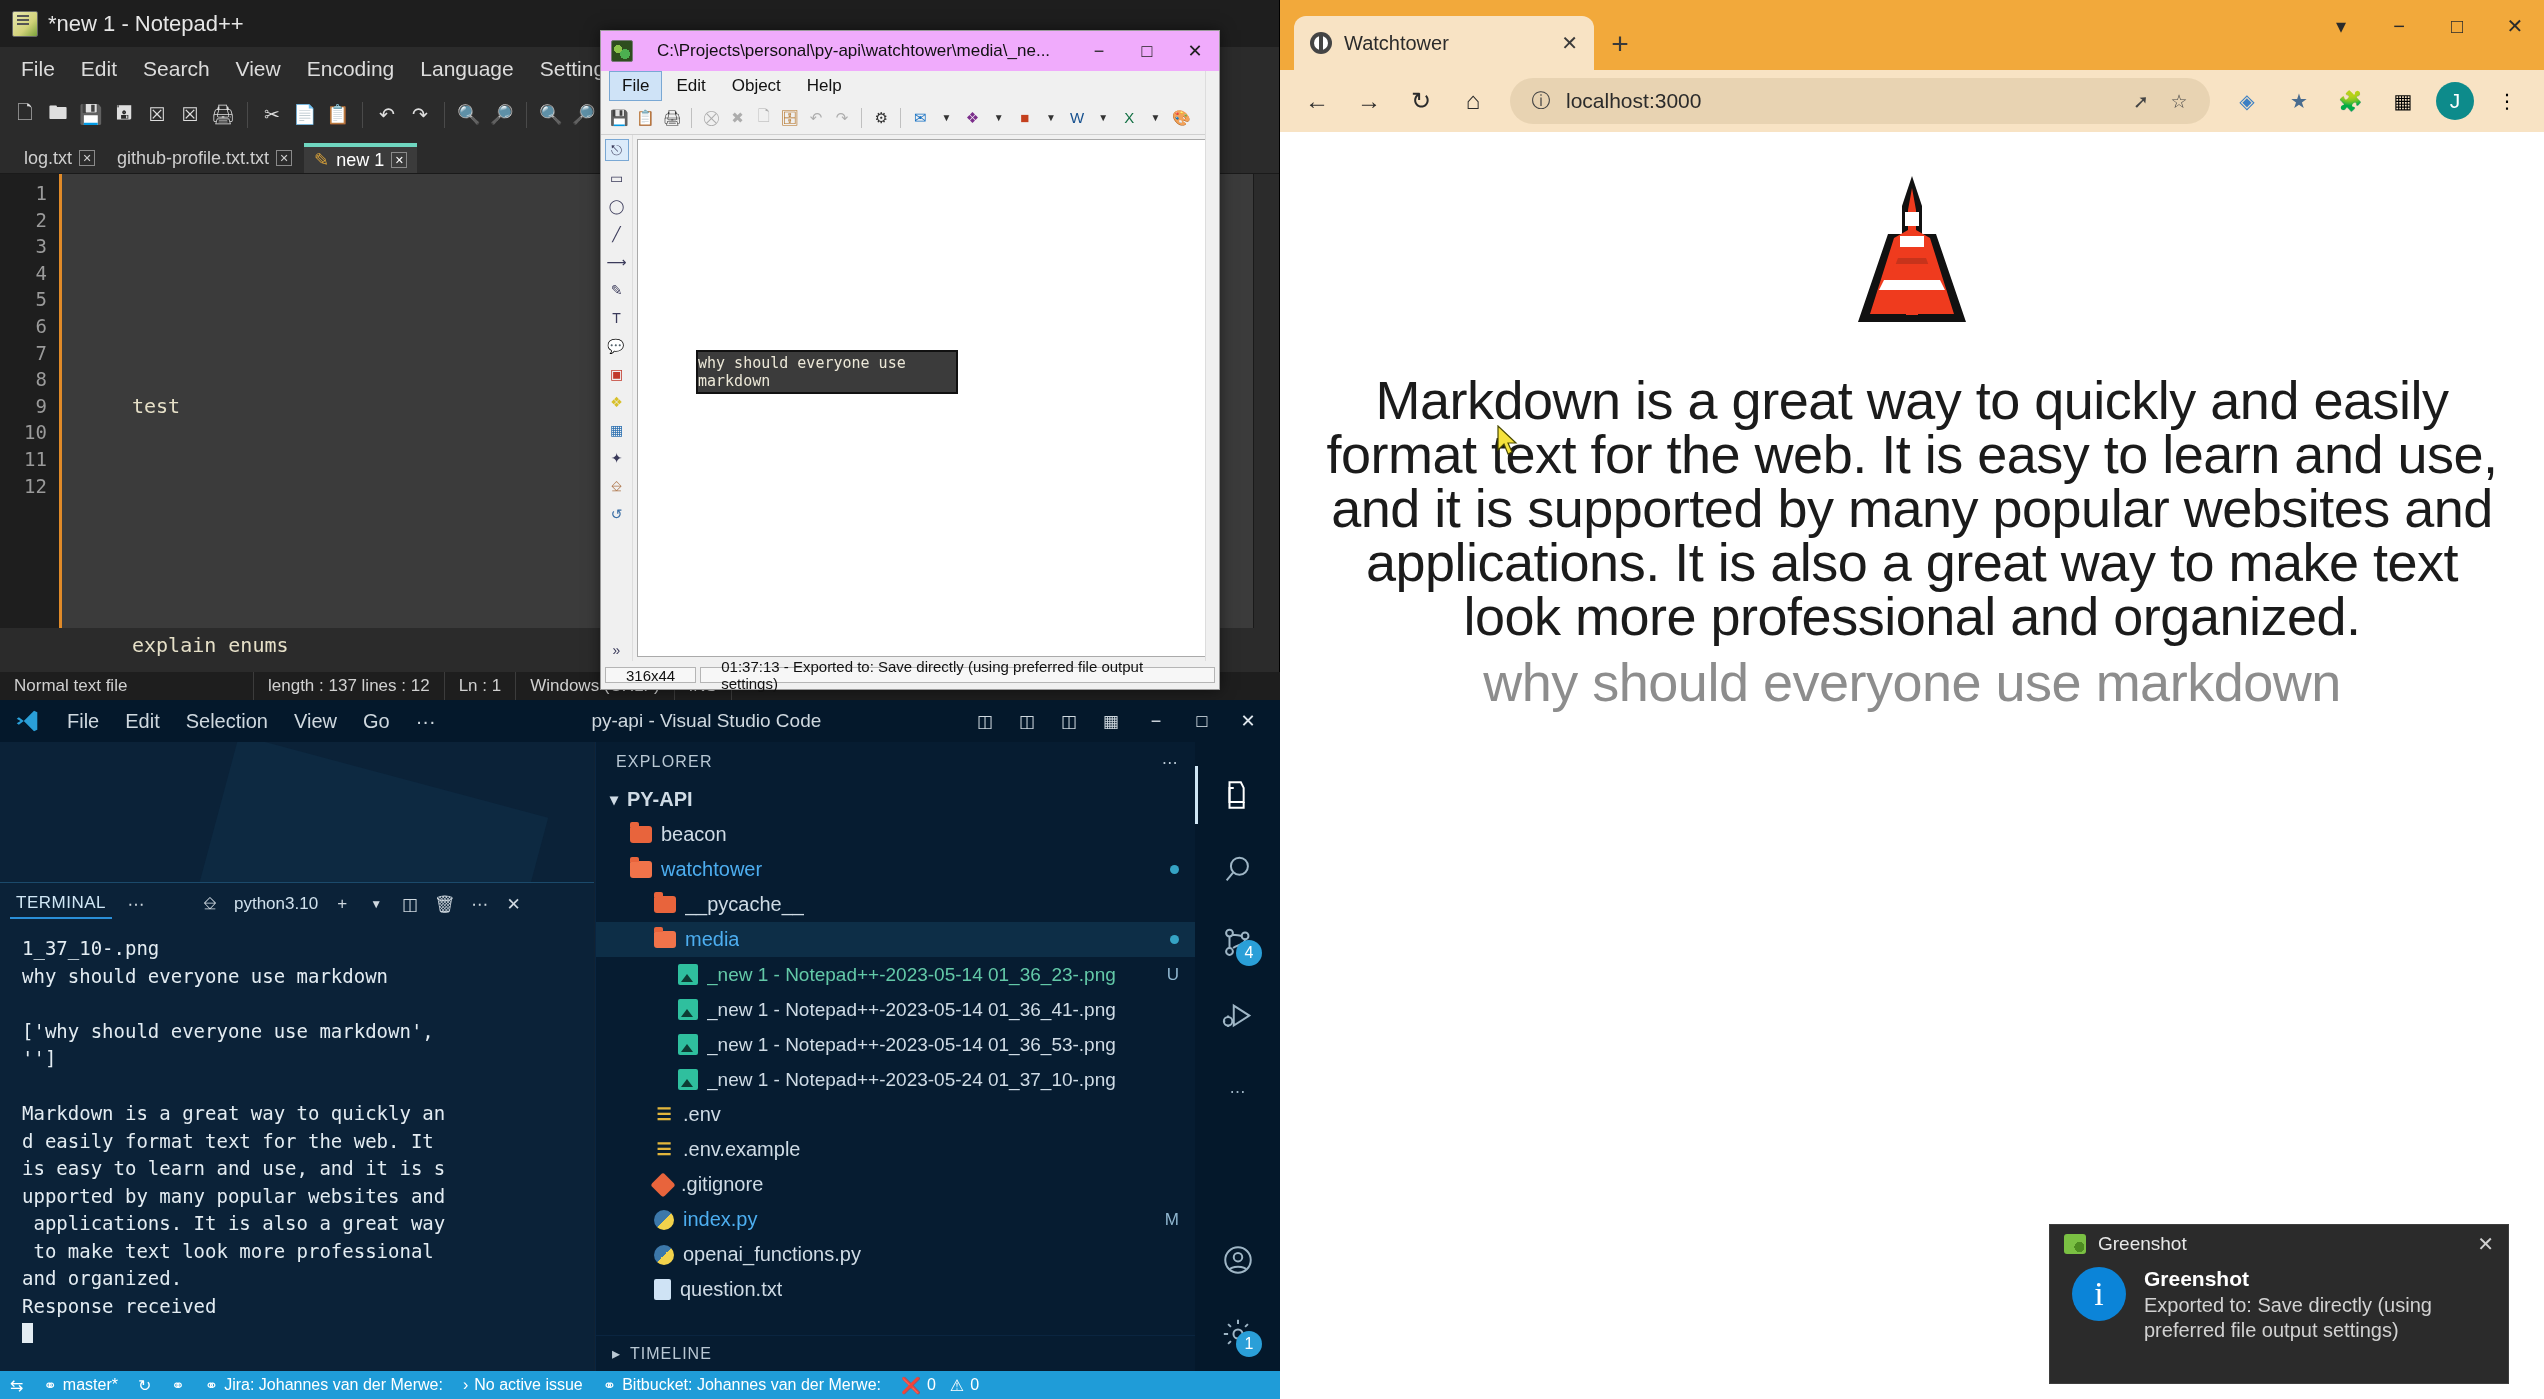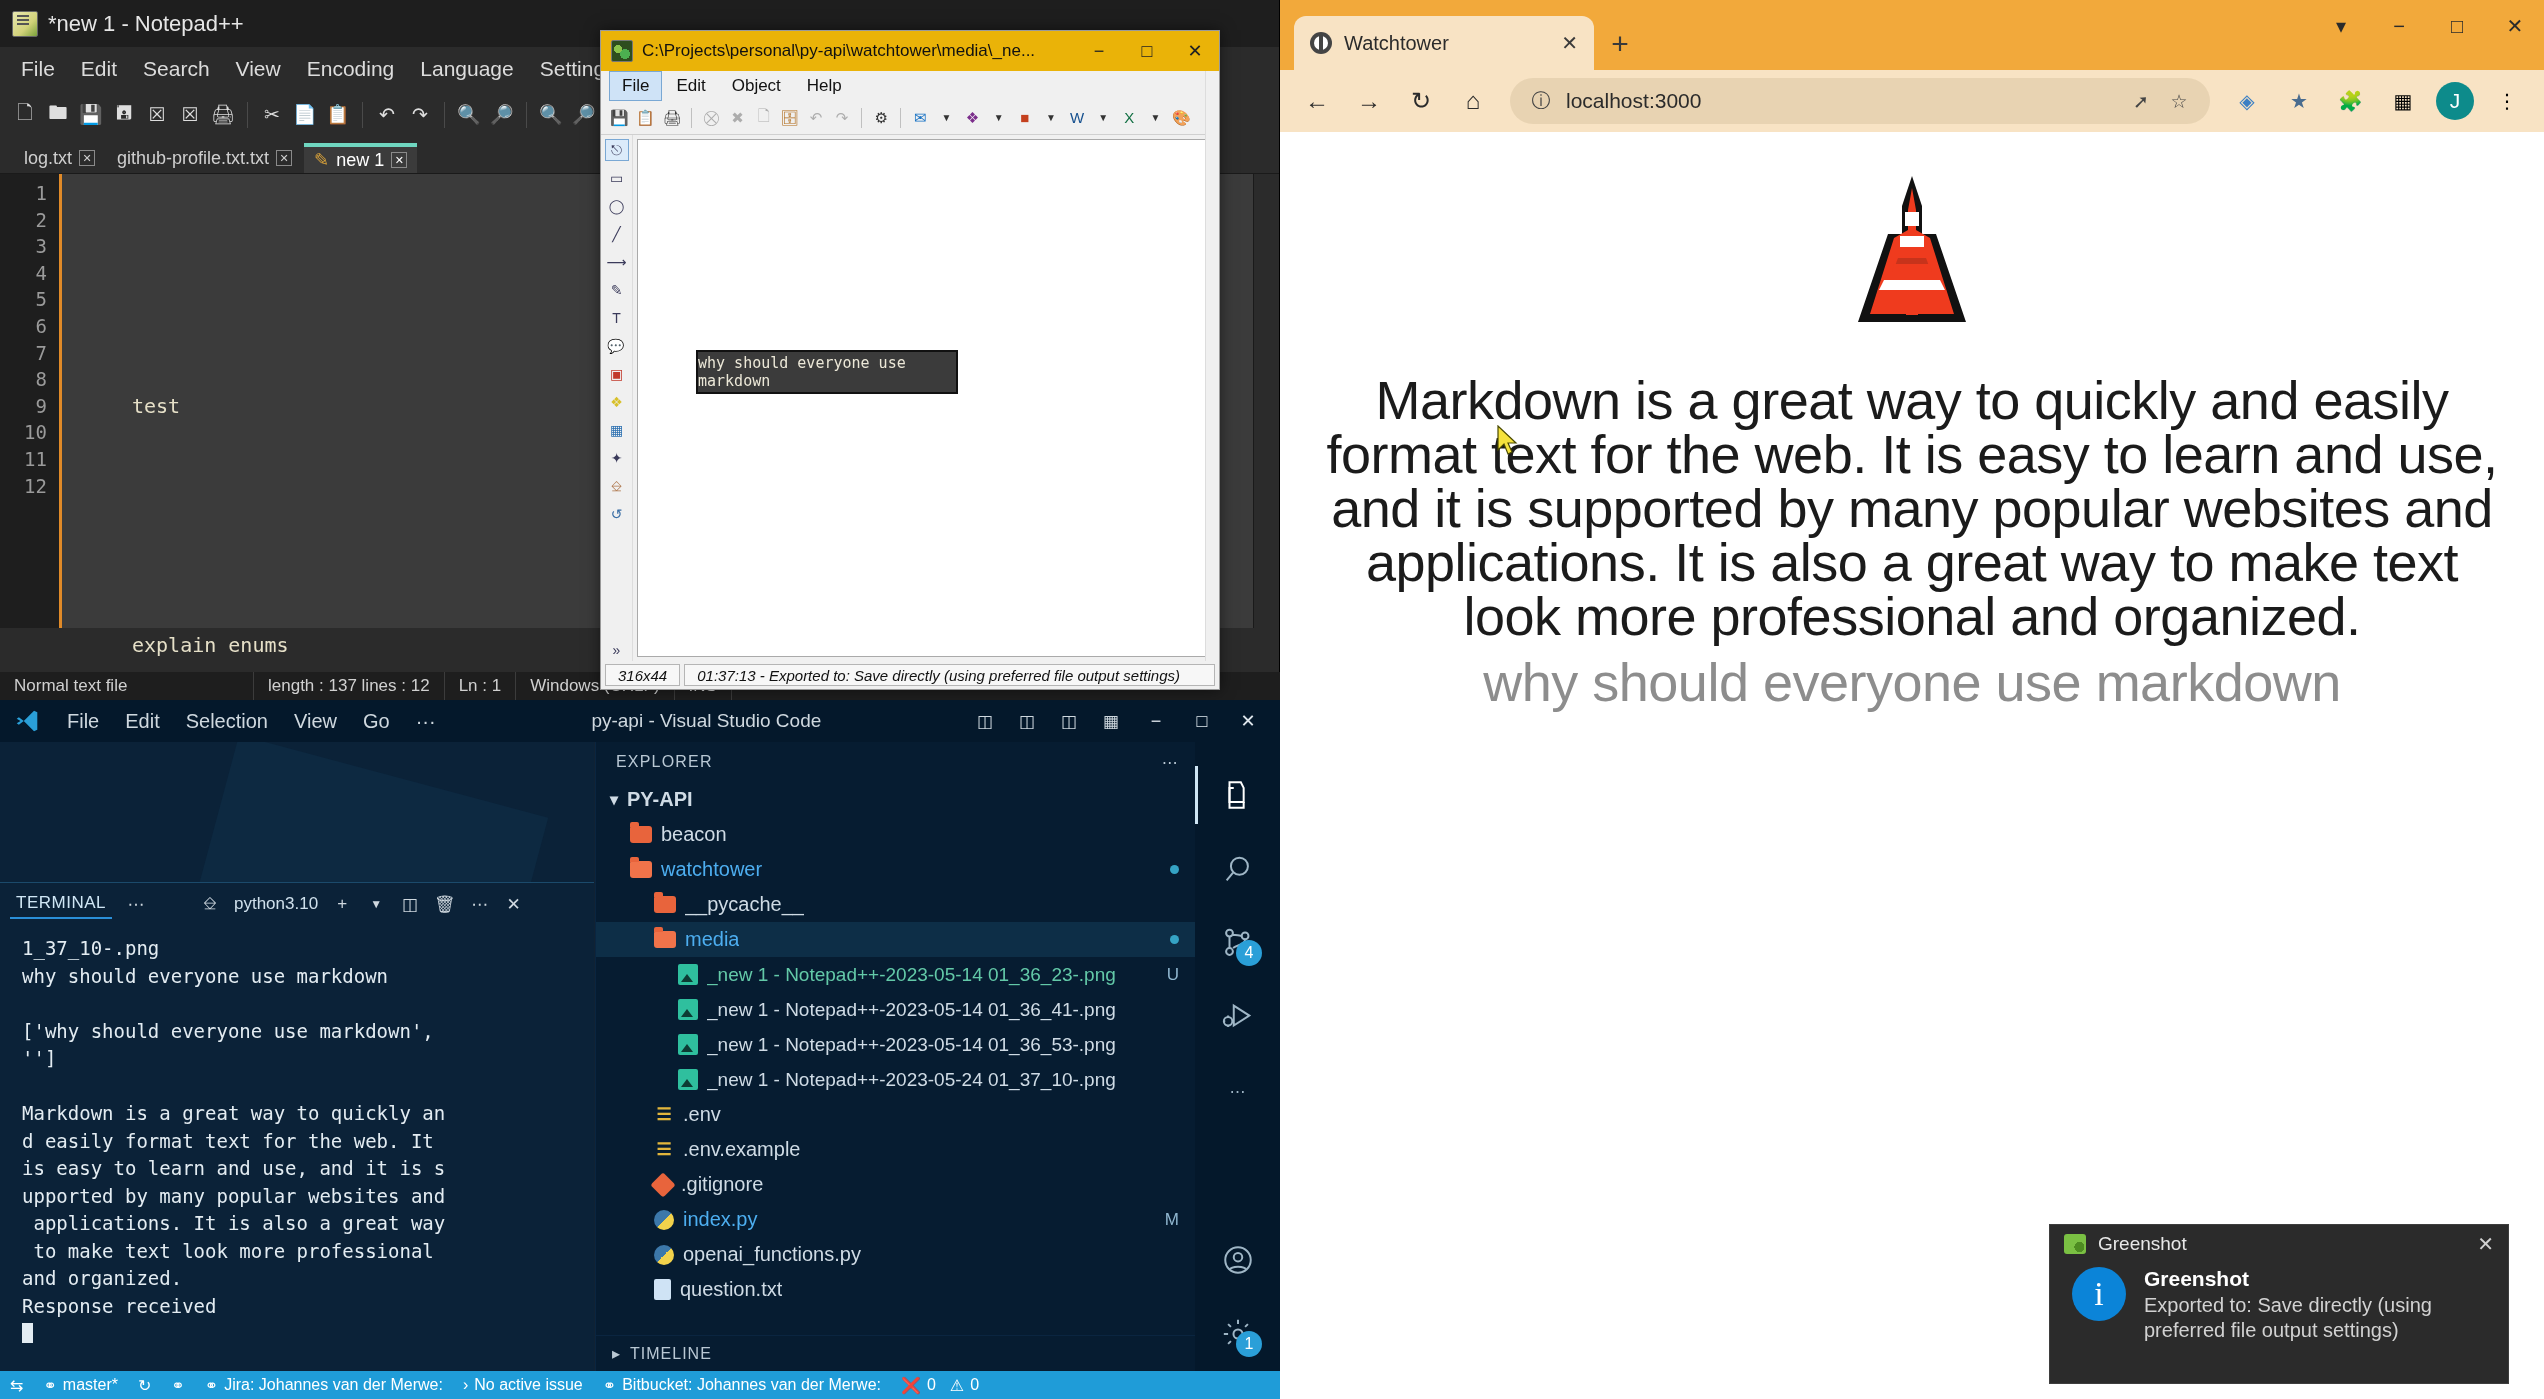--- a/index.html
+++ b/index.html
@@ -67,21 +67,21 @@
   }
   .npp-status > div { padding: 0 14px; border-right: 1px solid #3c3c3c; height:100%; display:flex;align-items:center;}
   .npp-status > div:first-child{width:254px;}
 
   
   #gs {
     position: absolute; left: 600px; top: 30px; width: 620px; height: 660px;
     background: #f0f0f0; border: 1px solid #999; box-shadow: 0 0 14px rgba(0,0,0,.5);
     font-size: 17px; color: #111;
   }
-  .gs-title { height: 40px; display: flex; align-items: center; background: #eab308; padding-left: 10px; gap:9px;}
+  .gs-title { height: 40px; display: flex; align-items: center; background: #f0abfc; padding-left: 10px; gap:24px;}
   .gs-title-ico{width:22px;height:22px;background:#2e4d1e;border:1px solid #777;border-radius:2px;
     background-image:radial-gradient(circle at 30% 40%,#8bc34a 0 4px,transparent 4px),radial-gradient(circle at 65% 65%,#4caf50 0 5px,transparent 5px);}
   .gs-title-text{flex:1;font-size:17px;color:#111;white-space:nowrap;overflow:hidden;}
   .gs-wbtns{display:flex;}
   .gs-wbtn{width:48px;height:40px;display:flex;align-items:center;justify-content:center;font-size:18px;color:#222;}
   .gs-menu{height:30px;display:flex;align-items:center;padding-left:8px;background:#f0f0f0;font-size:17px;gap:2px;}
   .gs-menu span{padding:4px 12px;}
   .gs-menu span.sel{background:#cfe3f7;border:1px solid #7aa8d4;}
   .gs-toolbar{height:34px;display:flex;align-items:center;gap:4px;padding-left:8px;background:#f0f0f0;border-bottom:1px solid #d0d0d0;}
   .gs-tb{width:24px;height:24px;display:flex;align-items:center;justify-content:center;font-size:15px;color:#333;}
@@ -93,21 +93,21 @@
   .gs-tool.sel{border:1px solid #7aa8d4;background:#dcebfa;}
   .gs-canvas{flex:1;background:#fff;border:1px solid #aaa;margin:4px;position:relative;overflow:hidden;}
   .gs-capture{
     position:absolute; left:58px; top:210px; width:262px; height:44px;
     background:#3b3b3b; border:2px solid #111;
     display:flex;align-items:center;justify-content:center;
     font-family:"DejaVu Sans Mono",monospace;font-size:15px;color:#ece8d8;
   }
   .gs-scroll-v{position:absolute;right:0;top:40px;width:14px;bottom:28px;background:#f0f0f0;border-left:1px solid #ddd;}
   .gs-status{position:absolute;bottom:0;left:0;width:100%;height:28px;background:#f0f0f0;display:flex;align-items:center;padding:0 4px;gap:4px;font-size:15px;}
-  .gs-status .cell{border:1px solid #b5b5b5;height:22px;display:flex;align-items:center;padding:0 12px;background:#f7f7f7;font-style:italic;}
+  .gs-status .cell{border:1px solid #b5b5b5;height:16px;display:flex;align-items:center;padding:0 20px;background:#f7f7f7;}
   .gs-status .cell.grow{flex:1;}
 
   
   #vsc {
     position: absolute; left: 0; top: 700px; width: 1280px; height: 699px;
     background: #0b2238; color: #d4d4d4;
   }
   .vsc-title{height:42px;background:#04182b;display:flex;align-items:center;padding:0 10px;font-size:20px;gap:2px;}
   .vsc-logo{width:34px;height:30px;display:flex;align-items:center;justify-content:center;}
   .vsc-menu{display:flex;gap:0;margin-left:8px;}

